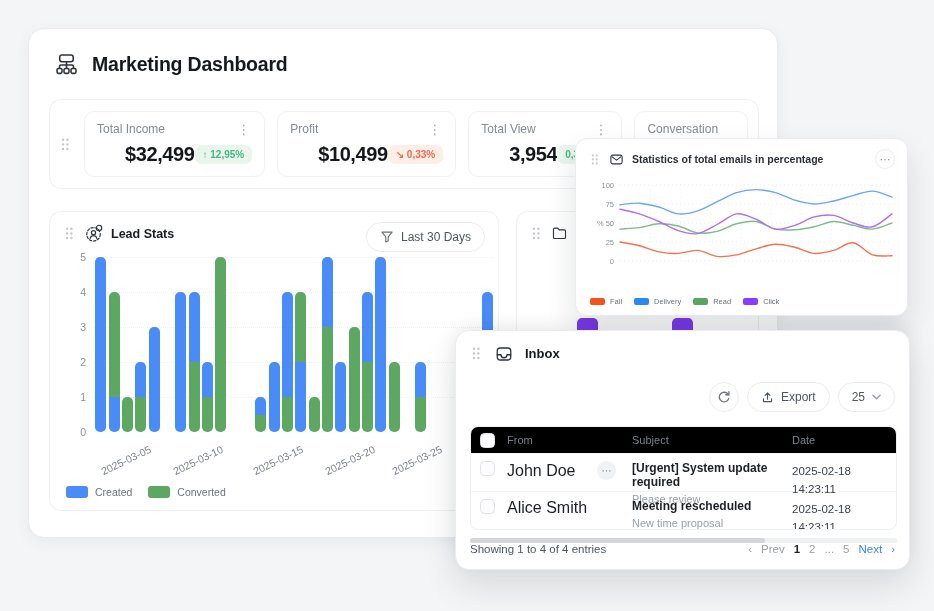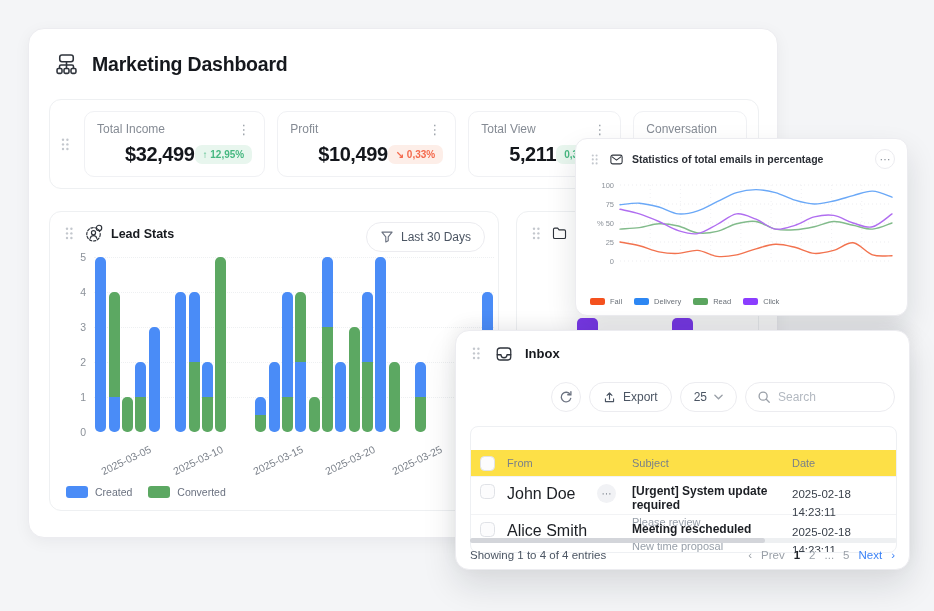--- a/index.html
+++ b/index.html
@@ -66,38 +66,38 @@
   .month-pill { position:absolute; right:13px; top:11px; height:28px; }
   .toolbar { position:absolute; top:51px; left:14px; right:14px; display:flex; justify-content:flex-end; align-items:center; gap:8px; }
   .icon-btn { width:30px; height:30px; border:1px solid #ececf0; border-radius:50%; background:#fff;
     display:flex; align-items:center; justify-content:center; cursor:pointer; }
   .search-pill { display:flex; align-items:center; gap:7px; border:1px solid #ececf0; border-radius:999px; height:30px; padding:0 11px; width:150px; }
   .search-pill input { border:none; outline:none; width:100%; font-size:12px; color:#374151; font-family:"Liberation Sans",sans-serif; background:transparent; }
   .search-pill input::placeholder { color:#b3b9c1; }
 
   .inbox-table { position:absolute; left:14px; top:95px; width:427px; border:1px solid #eef0f3; border-radius:8px; overflow:hidden; }
   .t-row { display:flex; align-items:flex-start; }
-  .t-head { background:#fde047; height:26px; align-items:center;margin-top:23px; }
+  .t-head { background:#000000; height:26px; align-items:center; }
   .t-head .t-cell { font-size:11px; color:#7a8089; font-weight:400; }
   .t-body-row { border-top:1px solid #f2f3f5; height:38px; padding-top:7px; cursor:pointer; }
   .c-cb { width:36px; padding-left:9px; display:flex; align-items:center; }
   .c-from { width:125px; display:flex; align-items:center; gap:6px; }
   .c-subj { width:160px; }
   .c-date { flex:1; }
   .cb { width:15px; height:15px; border:1.5px solid #e0e2e7; border-radius:4.5px; background:#fcfcfd; cursor:pointer; display:inline-block; }
   .from-name { font-size:16px; font-weight:400; color:#1c1f24; }
   .menu-chip { width:19px; height:19px; border-radius:50%; background:#f1f2f5; color:#7b828c; font-size:10px;
     display:flex; align-items:center; justify-content:center; margin-left:auto; margin-right:16px; cursor:pointer; }
   .subj-main { font-size:12px; font-weight:700; color:#1c1f24; }
   .subj-sub { font-size:11px; color:#98a0aa; margin-top:4px; }
   .date-text { font-size:11.5px; color:#3a414b; }
 
   .hscroll { position:absolute; left:14px; top:207px; width:427px; height:5px; border-radius:3px; background:#eef0f2; }
   .hscroll-thumb { position:absolute; left:0; top:0; height:5px; width:69%; border-radius:3px; background:#d3d5da; cursor:grab; }
-  .inbox-footer { position:absolute; left:14px; right:14px; top:218px; display:flex; align-items:center; justify-content:space-between; }
+  .inbox-footer { position:absolute; left:14px; right:14px; top:212px; display:flex; align-items:center; justify-content:space-between; }
   .summary { font-size:11.5px; color:#4b5563; }
   .pagination { display:flex; align-items:center; gap:9px; font-size:11.5px; color:#9aa0a8; }
   .pagination span { cursor:pointer; }
   .page-active { color:#1f2329; font-weight:700; }
   .page-next { color:#3b82f6; }
 
   .drag-handle { display:inline-flex; cursor:grab; padding:2px; }
   svg { display:block; }
 </style>
 </head>
@@ -155,21 +155,21 @@
           <span class="badge" style="color: rgb(244, 105, 76); background: rgb(253, 238, 232);">↘ 0,33%</span>
         </div>
       </div>
 
       <div class="stat-card">
         <div class="stat-top">
           <span class="stat-label">Total View</span>
           <span class="kebab">⋮</span>
         </div>
         <div class="stat-bottom">
-          <span class="stat-value">5,211</span>
+          <span class="stat-value">3,954</span>
           <span class="badge" style="color: rgb(71, 184, 129); background: rgb(232, 246, 238);">0,32% ↑</span>
         </div>
       </div>
 
       <div class="stat-card">
         <div class="stat-top">
           <span class="stat-label">Conversation Rate</span>
           <span class="kebab">⋮</span>
         </div>
         <div class="stat-bottom">
@@ -415,29 +415,20 @@
         <span>Export</span>
       </button>
       <button class="pill">
         <span>25</span>
         <span>
           <svg width="9" height="6" viewBox="0 0 10 6" fill="none" stroke="#9aa0a8" stroke-width="1.5" stroke-linecap="round">
               <path d="M1 1l4 4 4-4"></path>
             </svg>
         </span>
       </button>
-      <div class="search-pill">
-        <span>
-          <svg width="14" height="14" viewBox="0 0 16 16" fill="none" stroke="#9aa0a8" stroke-width="1.5" stroke-linecap="round">
-              <circle cx="7" cy="7" r="4.6"></circle>
-              <path d="M10.6 10.6 14 14"></path>
-            </svg>
-        </span>
-        <input type="text" placeholder="Search" style="">
-      </div>
     </div>
 
     <div class="inbox-table">
       <div class="t-row t-head">
         <div class="t-cell c-cb">
             <span class="cb"></span>
           </div>
         <div class="t-cell c-from">From</div>
         <div class="t-cell c-subj">Subject</div>
         <div class="t-cell c-date">Date</div>

